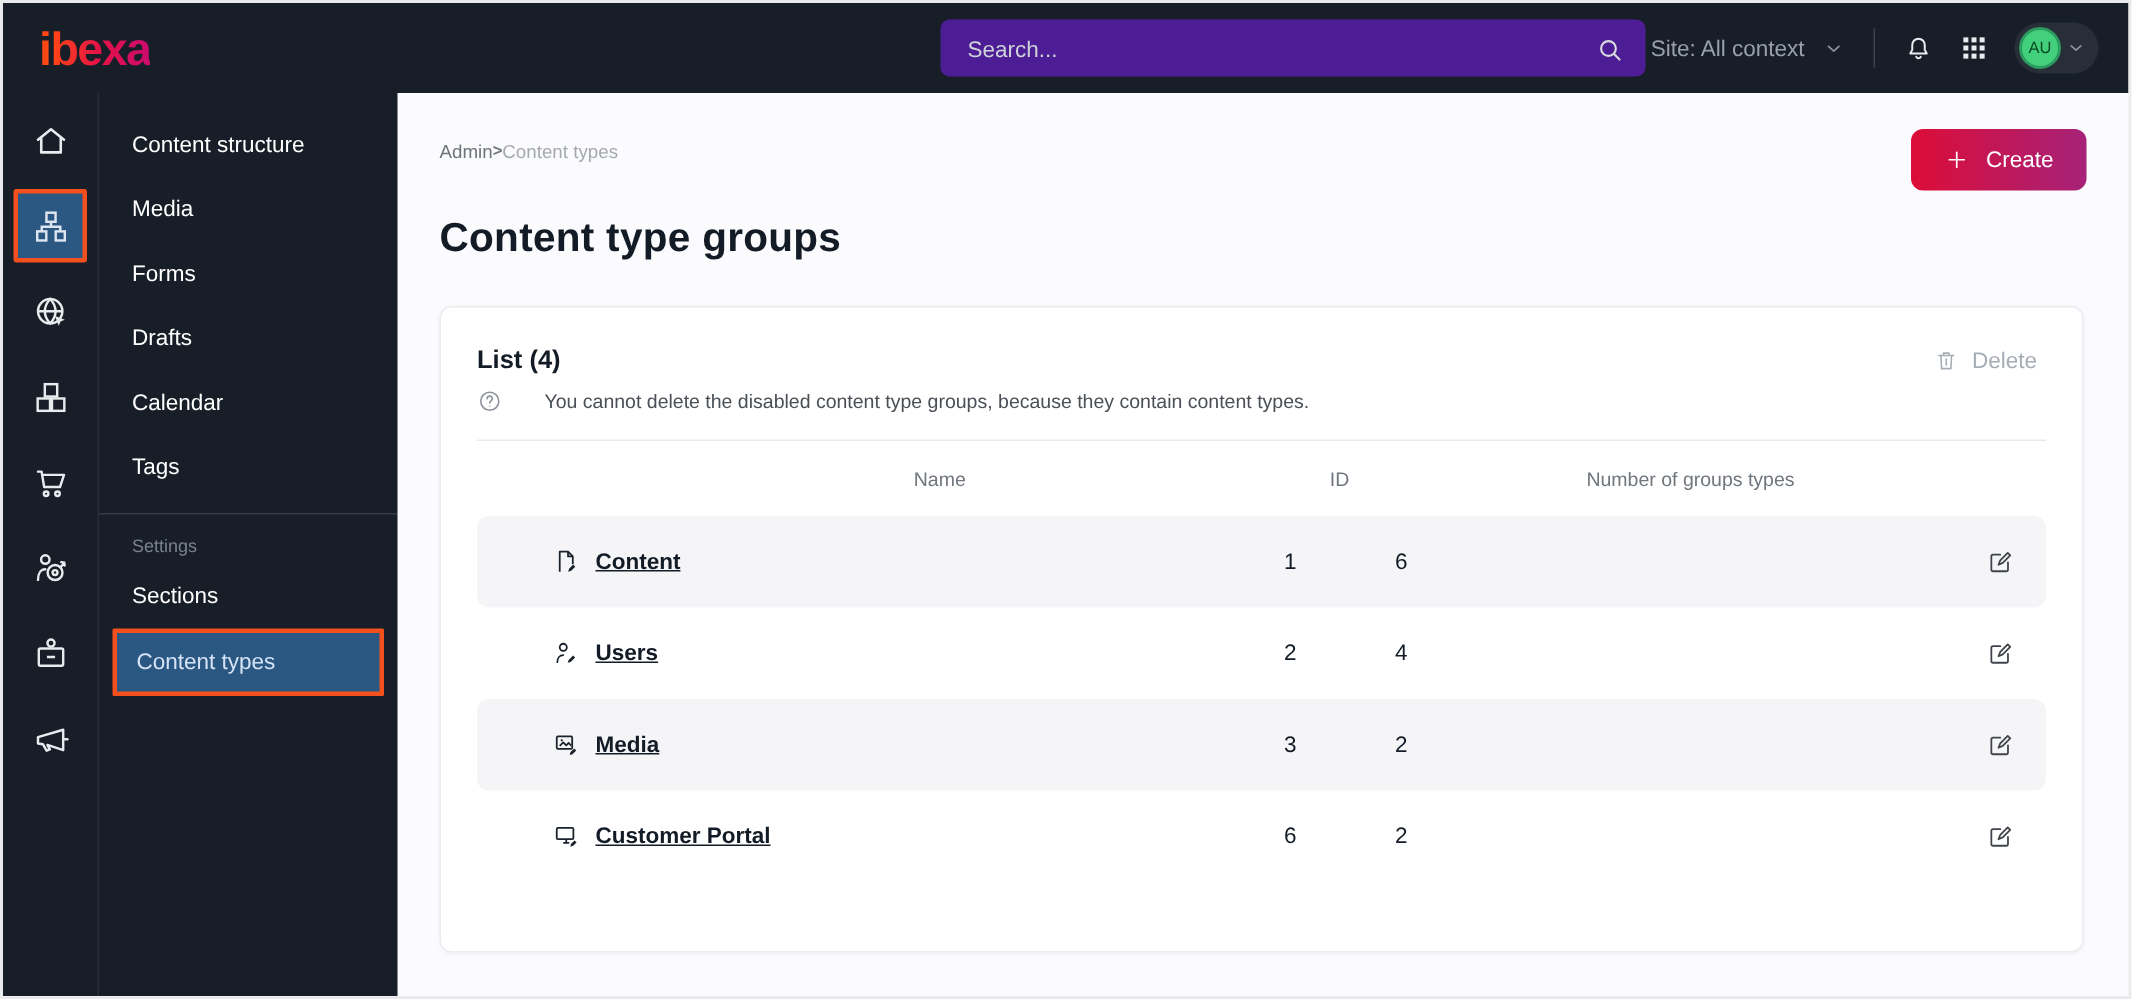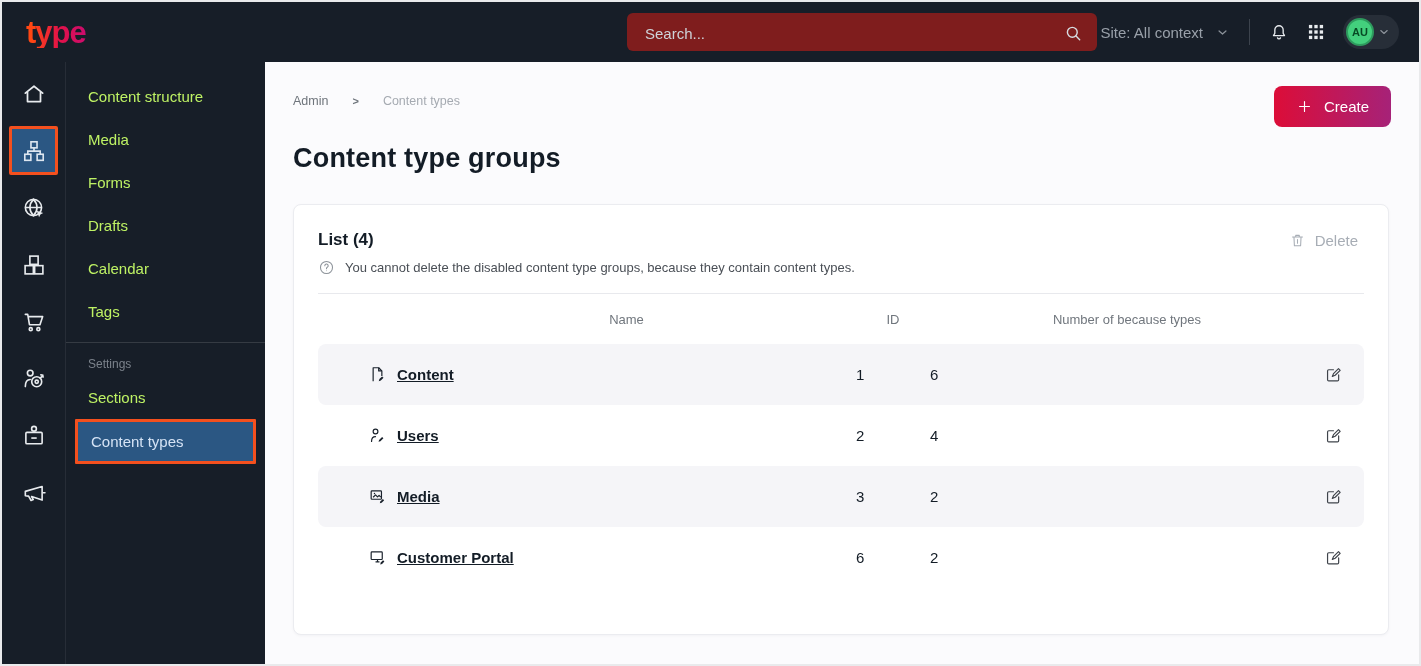--- a/index.html
+++ b/index.html
@@ -6,84 +6,84 @@
   body { margin:0; font-family:"Liberation Sans", sans-serif; background:#fff; }
   .screen { position:relative; width:1421px; height:666px; background:var(--page-bg,#fbfbfd);
             border:2px solid #e9eaec; overflow:hidden; }
 
   
   .topbar { position:absolute; top:0; left:0; right:0; height:60px; background:var(--topbar-bg,#171e28);
             display:flex; align-items:center; padding:0 20px 0 24px; z-index:5; }
   .logo { font-size:31px; font-weight:bold; letter-spacing:-1px; line-height:1;
           background:linear-gradient(90deg,var(--logo-grad-start,#ff4713) 10%,#e31248 55%,var(--logo-grad-end,#cb0c6e));
           -webkit-background-clip:text; background-clip:text; color:transparent; cursor:pointer; }
-  .search-box { position:absolute; left:625px; top:11px; width:470px; height:38px; background:#7f1d1d;
+  .search-box { position:absolute; left:625px; top:11px; width:470px; height:38px; background:#4c1d95;
                 border-radius:6px; display:flex; align-items:center; padding:3px 14px 0 16px; }
   .search-box input { flex:1; background:transparent; border:none; outline:none; color:#ced3d9;
                       font-size:15px; font-family:inherit; }
   .search-box input::placeholder { color:#ced3d9; opacity:1; }
   .search-box svg { width:19px; height:19px; color:#d7dbe0; }
   .topbar-right { margin-left:auto; display:flex; align-items:center; }
   .site-ctx { display:flex; align-items:center; gap:9px; color:#99a0a9; font-size:15px; cursor:pointer; }
   .site-ctx svg { width:19px; height:19px; }
   .site-ctx .chev { width:15px; height:15px; color:#8a9098; margin-left:3px; }
   .v-div { width:1px; height:26px; background:#3c434d; margin:0 19px; }
   .icon-btn { color:#e9ecef; background:none; border:none; padding:0; margin-right:17px;
               cursor:pointer; display:flex; }
   .icon-btn svg { width:20px; height:20px; }
   .avatar-pill { display:flex; align-items:center; background:#272e38; border-radius:17px;
                  padding:3px 8px 3px 3px; gap:3px; cursor:pointer; }
   .avatar { width:28px; height:28px; border-radius:50%; background:var(--avatar-green,#43d07d);
-            border:2px solid #2e9b5e; color:#074a24; font-size:11px; font-weight:bold;
+            border:2px solid #2e9b5e; color:#074a24; font-size:11px; font-weight:normal;
             display:flex; align-items:center; justify-content:center; }
   .avatar-pill .chev { width:14px; height:14px; color:#8d939b; }
 
   
   .icon-rail { position:absolute; top:60px; bottom:0; left:0; width:64px; background:var(--topbar-bg,#171e28);
                border-right:1px solid rgba(255,255,255,0.07); padding-top:3px; z-index:4; }
   .rail-item { width:63px; height:57px; display:flex; align-items:center; justify-content:center;
                color:#e8ebee; cursor:pointer; }
   .rail-item svg { width:26px; height:26px; }
   .rail-box { display:flex; align-items:center; justify-content:center; width:26px; height:26px; }
   .rail-item.active .rail-box { width:49px; height:49px; background:var(--selected-blue,#2b5783);
                border:3px solid var(--accent-orange,#f4501e); border-radius:2px; color:#dde6f0; }
 
   
   .menu-panel { position:absolute; top:60px; bottom:0; left:64px; width:199px;
                 background:var(--topbar-bg,#171e28); padding-top:13px; z-index:4; }
-  .menu-item { height:43px; display:flex; align-items:center; padding-left:22px; color:#bef264;
+  .menu-item { height:43px; display:flex; align-items:center; padding-left:22px; color:#ffffff;
                font-size:15px; font-weight:500; cursor:pointer; }
   .menu-divider { border-top:1px solid rgba(255,255,255,0.13); margin-top:9px; }
   .menu-section-label { padding:14px 0 5px 22px; color:#7b828b; font-size:12px; }
   .menu-item.selected { margin:0 9px; height:45px; padding-left:13px; background:var(--selected-blue,#2b5783);
                border:3px solid var(--accent-orange,#f4501e); border-radius:1px; color:#d5e3f5; }
 
   
   .main { position:absolute; top:60px; left:263px; right:0; bottom:0; background:var(--page-bg,#fbfbfd); }
   .main-top { display:flex; justify-content:space-between; align-items:flex-start; padding:24px 28px 0 28px; }
-  .breadcrumb { display:flex; align-items:center; gap:24px; font-size:12.5px; color:#6e747b; padding-top:8px; }
+  .breadcrumb { display:flex; align-items:center; gap:0; font-size:12.5px; color:#6e747b; padding-top:8px; }
   .breadcrumb .sep { font-weight:bold; font-size:11px; }
   .breadcrumb .current { color:#a5aab1; }
   .breadcrumb .root { cursor:pointer; }
   .btn-create { display:flex; align-items:center; gap:11px; height:41px; padding:0 22px;
                 background:linear-gradient(90deg,var(--create-grad-start,#dc0d38),var(--create-grad-end,#a62278));
                 color:#fff; font-size:15px; font-weight:500; border:none; border-radius:8px;
                 cursor:pointer; font-family:inherit; }
   .btn-create svg { width:17px; height:17px; }
   .page-title { margin:16px 0 0 28px; font-size:27px; font-weight:bold; color:var(--text-dark,#131c26);
                 letter-spacing:0.2px; }
 
   .card { margin:30px 30px 0 28px; height:431px; background:#fff; border:1px solid #ebecf0;
           border-radius:8px; padding:25px 24px 30px; box-shadow:0 1px 3px rgba(20,25,40,0.04); }
   .card-head { display:flex; justify-content:space-between; align-items:center; }
   .list-title { font-size:17px; font-weight:bold; color:var(--text-dark,#131c26); }
   .btn-delete { display:flex; align-items:center; gap:9px; color:#a7adb5; font-size:15px;
                 background:none; border:none; font-family:inherit; cursor:pointer; }
   .btn-delete svg { width:17px; height:17px; }
-  .help-row { display:flex; align-items:center; gap:10px; margin-top:9px; color:#4a4f56; font-size:13px; }
+  .help-row { display:flex; align-items:center; gap:28px; margin-top:9px; color:#4a4f56; font-size:13px; }
   .help-row svg { width:17px; height:17px; color:#8d939a; flex:none; }
   .table-sep { border-top:1px solid #e8e9ed; margin-top:17px; }
 
   .trow { display:grid; grid-template-columns:36px 29px 459px 74px 1fr 40px; align-items:center;
           padding-left:14px; }
   .trow.thead-row { height:50px; color:#70767d; font-size:13px;text-align:center; }
   .trow.body-row { height:61px; border-radius:8px; }
   .trow.stripe { background:var(--stripe-bg,#f5f5f8); }
   .cb { width:13px; height:13px; background:#dcdee7; border-radius:3px; cursor:pointer; }
   .row-icon { display:flex; color:#1a222c; }
@@ -93,21 +93,21 @@
   .cell-num { font-size:15px; color:var(--text-dark,#131c26); }
   .edit-btn { display:flex; color:#3f444b; background:none; border:none; padding:0; cursor:pointer; }
   .edit-btn svg { width:19px; height:19px; }
 </style>
 </head>
 <body>
 
 <div class="screen">
 
   <header class="topbar">
-    <div class="logo">type</div>
+    <div class="logo">ibexa</div>
 
     <div class="search-box">
       <input type="text" placeholder="Search..." style="">
       <svg viewBox="0 0 24 24" fill="none" stroke="currentColor" stroke-width="1.8" stroke-linecap="round">
         <circle cx="10.5" cy="10.5" r="6.2"></circle>
           <path d="m15.2 15.2 4.6 4.6"></path>
         </svg>
     </div>
 
     <div class="topbar-right">
@@ -275,21 +275,21 @@
         <span>You cannot delete the disabled content type groups, because they contain content types.</span>
       </div>
 
       <div class="table-sep"></div>
 
       <div class="trow thead-row">
         <div><span class="cb"></span></div>
         <div></div>
         <div>Name</div>
         <div>ID</div>
-        <div>Number of because types</div>
+        <div>Number of groups types</div>
         <div></div>
       </div>
 
       <div class="tbody">
 
         <div class="trow body-row stripe">
           <div><span class="cb"></span></div>
           <div class="row-icon">
               <svg viewBox="0 0 24 24" fill="none" stroke="currentColor" stroke-width="1.5" stroke-linejoin="round">
             <path d="M6.5 20.5v-17h7l4 4v6.5"></path>

